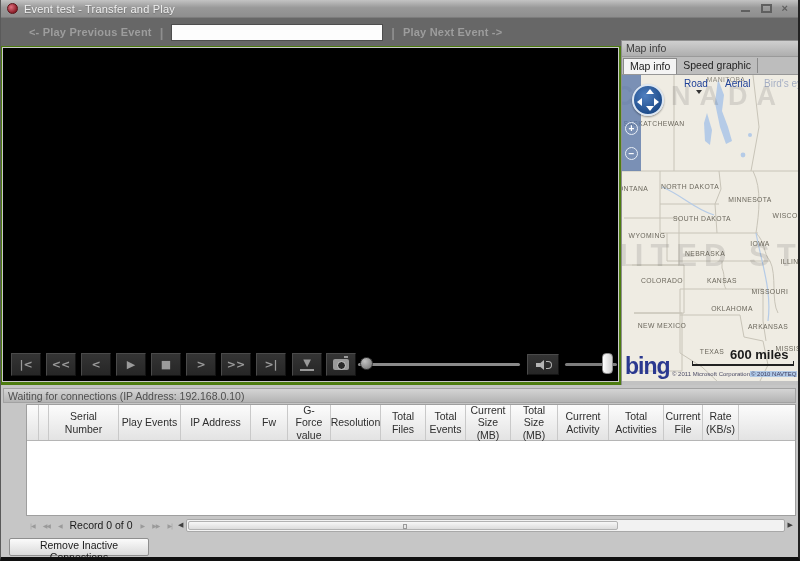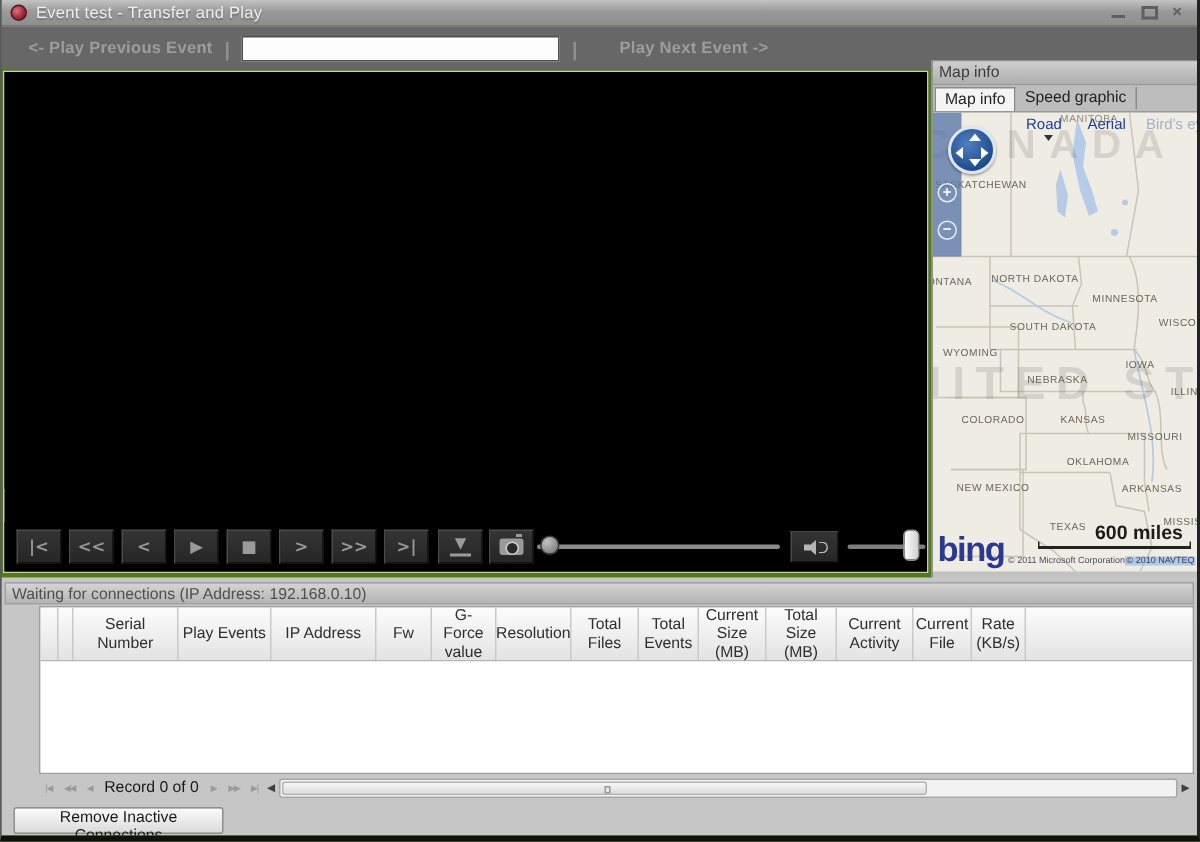--- a/index.html
+++ b/index.html
@@ -19,21 +19,21 @@
   .title-text { font-size:11px; color:#efefef; text-shadow:0 1px 1px #707070; letter-spacing:.2px; }
   .win-controls { margin-left:auto; display:flex; gap:10px; align-items:center; padding-right:4px; }
   .wc { width:11px; height:9px; position:relative; cursor:default; }
   .wc-min::after { content:""; position:absolute; left:1px; right:1px; bottom:1px; height:2px; background:#5f5f5f; }
   .wc-max::after { content:""; position:absolute; inset:0; border:2px solid #5f5f5f; }
   .wc-close { font-size:11px; line-height:9px; color:#5f5f5f; font-weight:bold; width:auto; }
 
   
   .toolbar { position:absolute; left:0; top:17px; width:100%; height:29px; background:#676767;
              border-top:1px solid #7c7c7c; display:flex; align-items:center; font-size:11px; font-weight:bold; color:#9d9d9d; }
-  .tb-label { padding:0 6px; letter-spacing:.2px; cursor:default;margin-left:20px; }
+  .tb-label { padding:0 6px; letter-spacing:.2px; cursor:default; }
   .tb-sep { color:#8f8f8f; font-weight:bold; font-size:13px; margin:0 2px; }
   .tb-input { width:212px; height:17px; border:1px solid #4e4e4e; background:#fdfdfd; margin:0 6px;
               font-size:11px; padding:0 3px; }
 
   
   .player { position:absolute; left:1px; top:47px; width:617px; height:335px;
             background:#000; border:1px solid #c9c9c9; }
   .video { position:absolute; left:0; top:0; right:0; height:278px; background:#000; }
   .status-bar { position:absolute; left:0; right:0; top:278px; height:22px; border-top:2px solid #8f8f8f;
                 color:#fff; font-weight:bold; font-size:12px; display:flex; align-items:center; padding:0 8px; background:#000; }
@@ -142,21 +142,21 @@
     <span class="app-icon"></span>
     <span class="title-text">Event test - Transfer and Play</span>
     <span class="win-controls">
       <span class="wc wc-min"></span>
       <span class="wc wc-max"></span>
       <span class="wc wc-close">×</span>
     </span>
   </div>
 
   <div class="toolbar">
-    <span class="tb-label" style="margin-left:12px">&lt;- Play Previous Event</span>
+    <span class="tb-label" style="margin-left:22px">&lt;- Play Previous Event</span>
     <span class="tb-sep">|</span>
     <input class="tb-input" type="text" value="" style="">
     <span class="tb-sep">|</span>
     <span class="tb-label">Play Next Event -&gt;</span>
   </div>
 
   <div class="player">
     <div class="video"></div>
     <div class="controls">
       <div class="tbtn" style="left:8px">|&lt;</div>
@@ -291,20 +291,21 @@
         <span class="gcell" style="width:62px">Play Events</span>
         <span class="gcell" style="width:70px">IP Address</span>
         <span class="gcell" style="width:37px">Fw</span>
         <span class="gcell" style="width:43px">G-Force value</span>
         <span class="gcell" style="width:50px">Resolution</span>
         <span class="gcell" style="width:45px">Total Files</span>
         <span class="gcell" style="width:40px">Total Events</span>
         <span class="gcell" style="width:45px">Current Size (MB)</span>
         <span class="gcell" style="width:47px">Total Size (MB)</span>
         <span class="gcell" style="width:51px">Current Activity</span>
+        <span class="gcell" style="width:55px">Total Activities</span>
         <span class="gcell" style="width:39px">Current File</span>
         <span class="gcell" style="width:36px">Rate (KB/s)</span>
       </div>
       <div class="gbody"></div>
     </div>
 
     <div class="recnav">
       <span class="nv">|◀</span>
       <span class="nv">◀◀</span>
       <span class="nv">◀</span>

